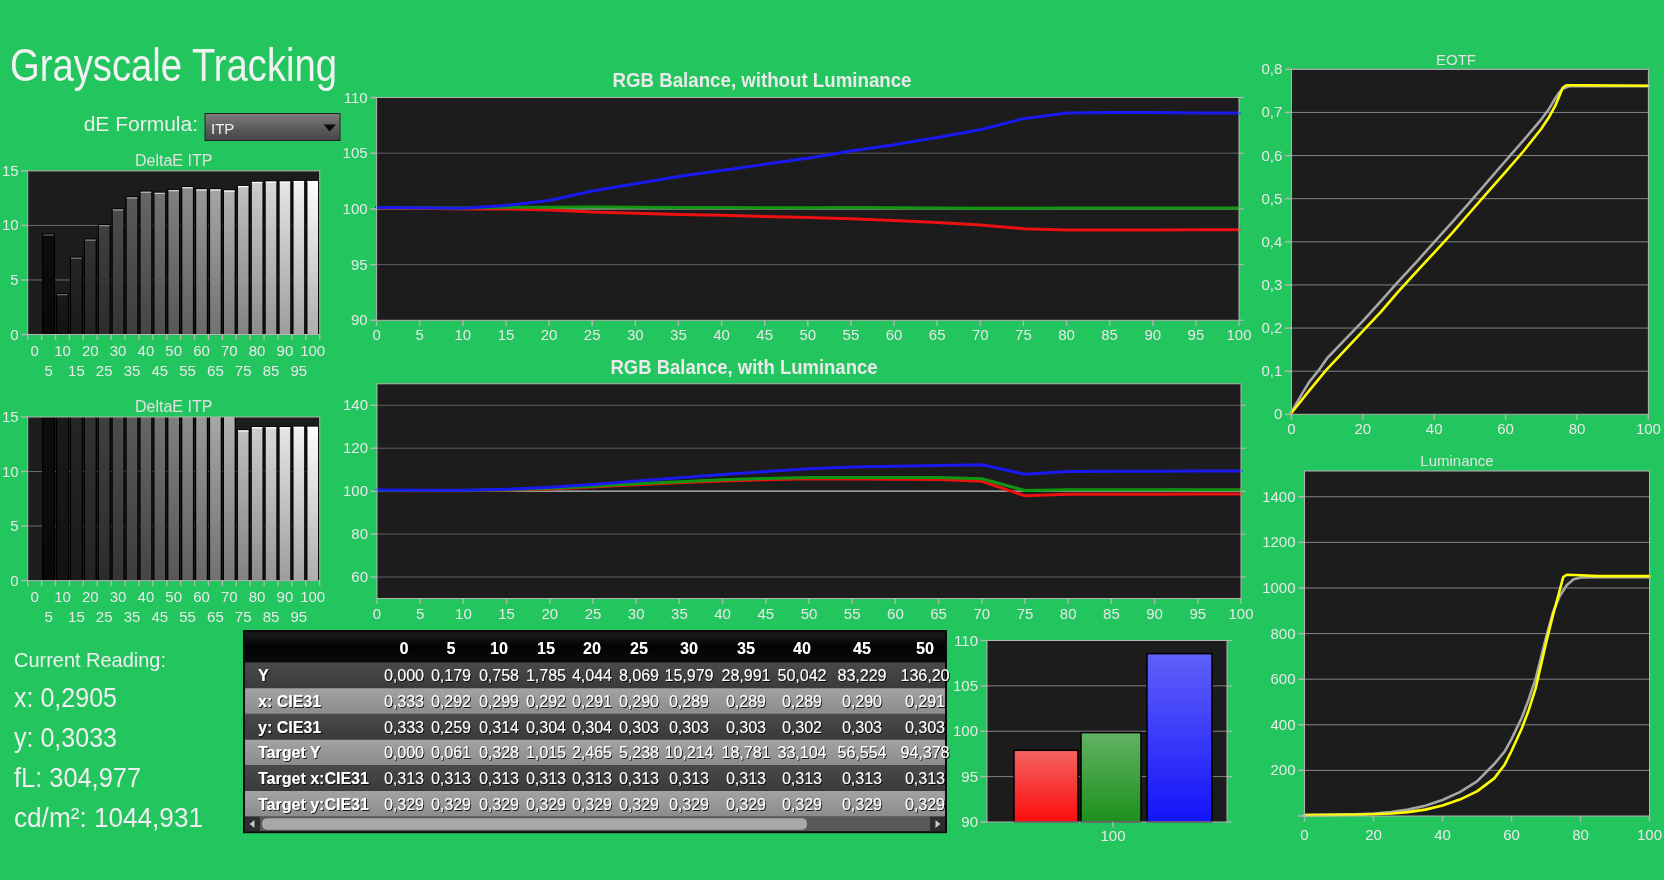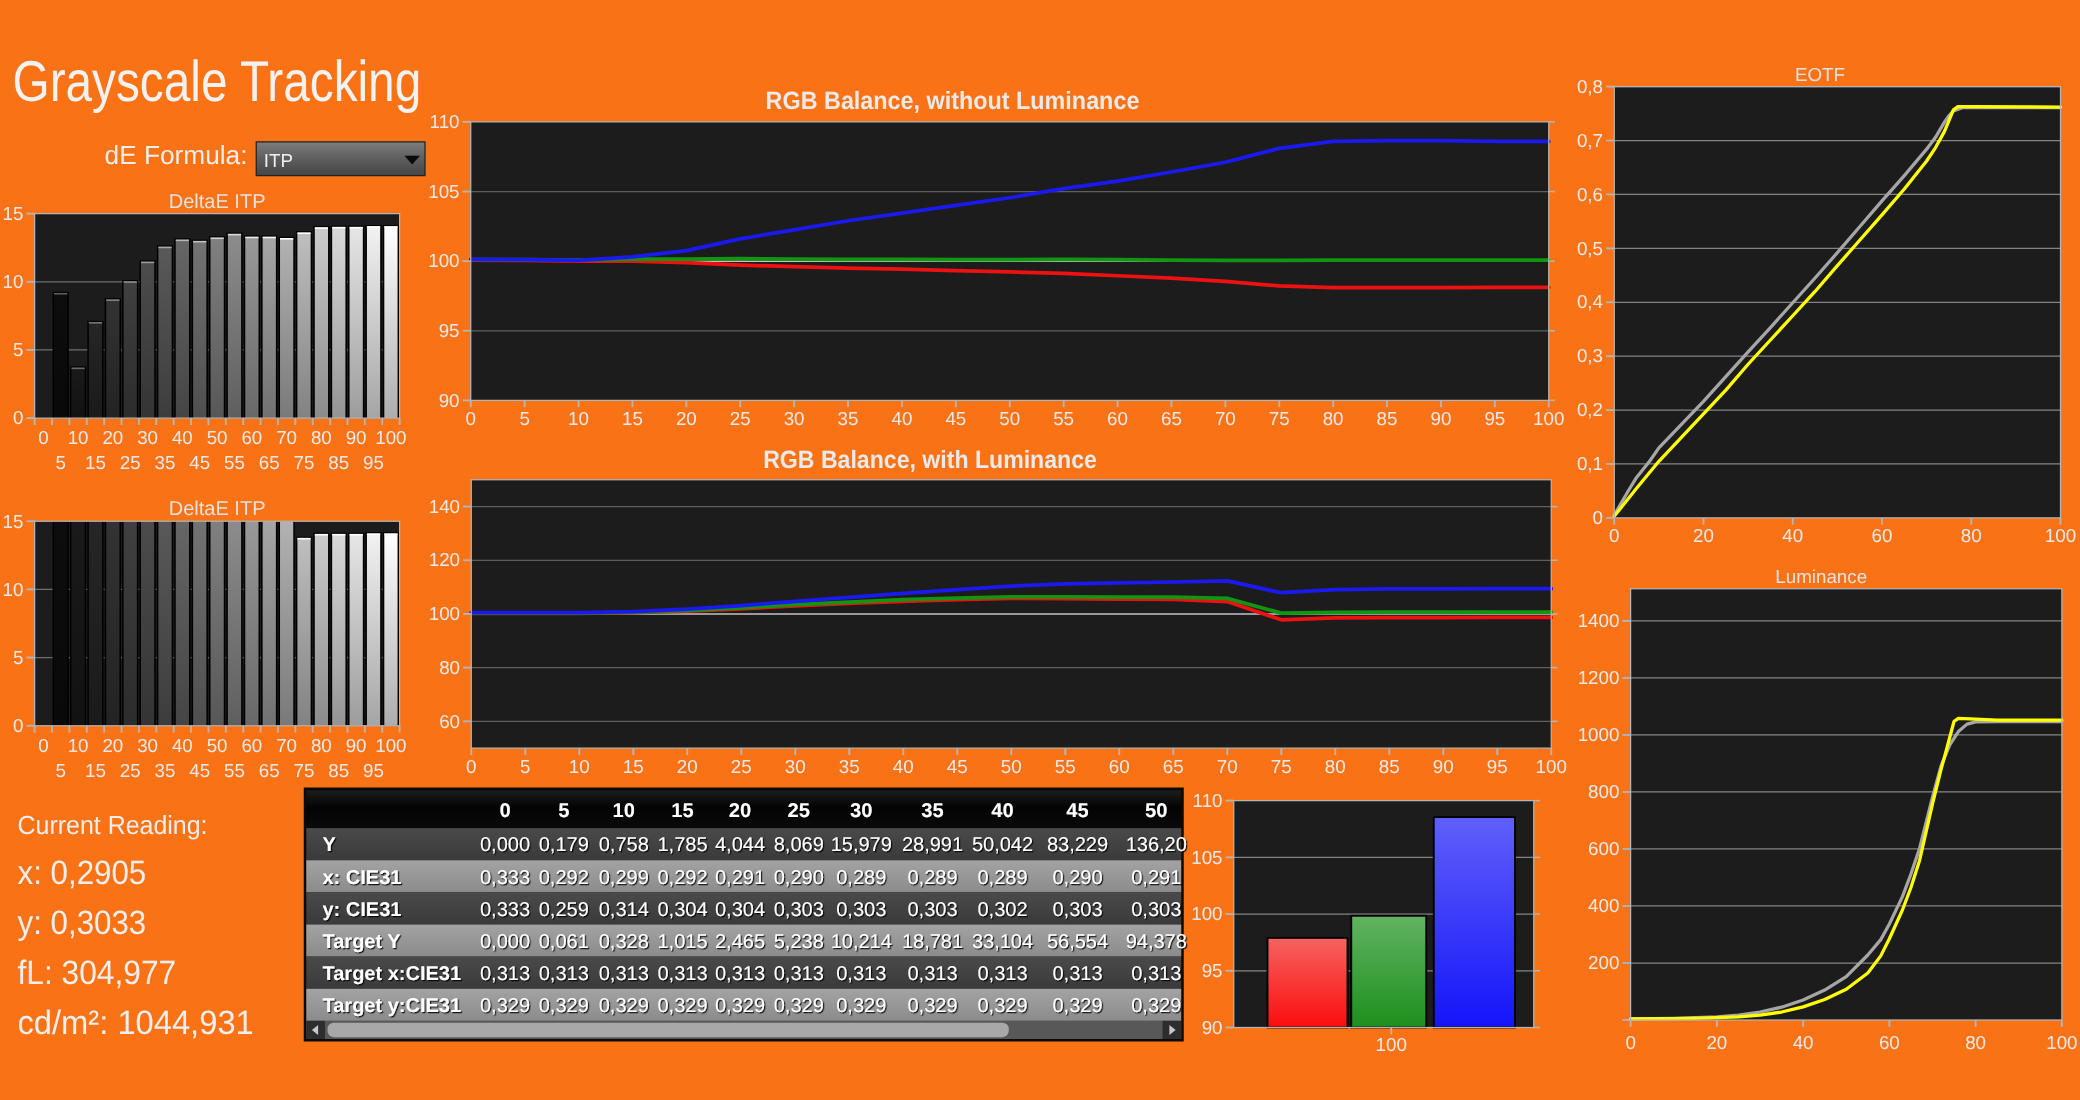--- a/index.html
+++ b/index.html
@@ -1,16 +1,16 @@
 <!DOCTYPE html>
 <html><head><meta charset="utf-8"><title>Grayscale Tracking</title>
 <style>
 html,body{margin:0;padding:0;background:#323232;}
 body{font-family:"Liberation Sans",sans-serif;}
-#page{position:relative;width:1664px;height:880px;background:#f97316;overflow:hidden;}
+#page{position:relative;width:1664px;height:880px;background:#22c55e;overflow:hidden;}
 </style></head>
 <body>
 <div id="page">
 <svg width="1664" height="880" viewBox="0 0 1664 880">
 <defs>
 <linearGradient id="dd" x1="0" y1="0" x2="0" y2="1">
           <stop offset="0" stop-color="#7d7d7d"></stop>
           <stop offset="0.5" stop-color="#5e5e5e"></stop>
           <stop offset="1" stop-color="#454545"></stop>
         </linearGradient>

